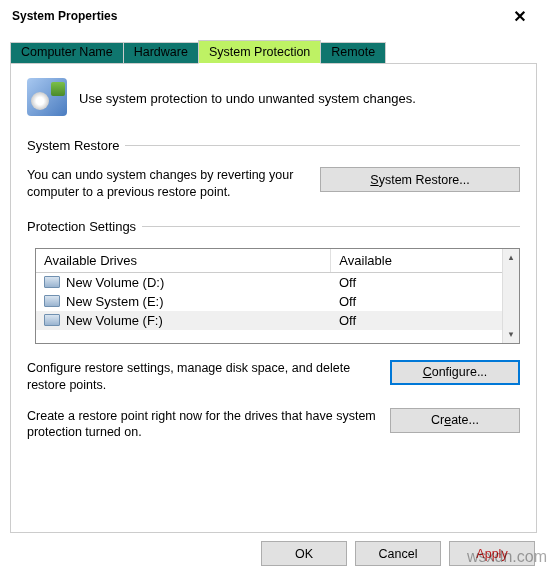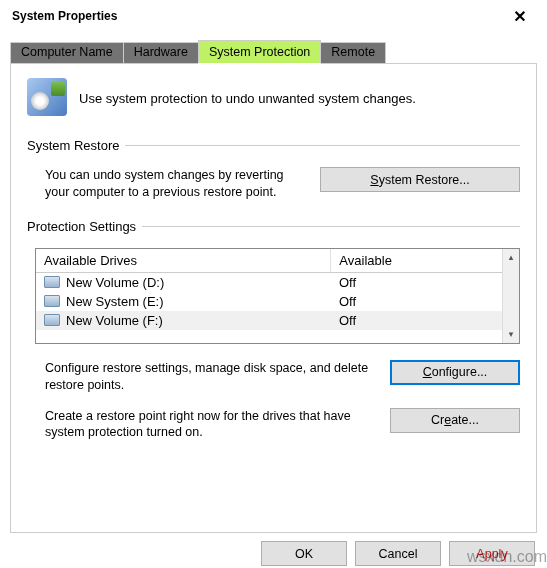--- a/index.html
+++ b/index.html
@@ -1,33 +1,33 @@
 <!DOCTYPE html>
 <html><head>
   <meta charset="utf-8">
   <style>
     * { box-sizing: border-box; margin: 0; padding: 0; }
     body { font-family: "Segoe UI", Tahoma, sans-serif; font-size: 12px; background: #fff; width: 547px; height: 568px; overflow: hidden; }
     .titlebar { display: flex; justify-content: space-between; align-items: center; height: 32px; padding: 0 8px 0 12px; font-weight: bold; }
     .close-btn { width: 38px; height: 28px; display: flex; align-items: center; justify-content: center; font-size: 16px; font-family: sans-serif; cursor: default; }
     .tabs-container { padding: 8px 10px 0 10px; }
     .tabs { display: flex; border-bottom: none; }
-    .tab { padding: 4px 10px; border: 1px solid #ccc; background: #737373; cursor: default; font-size: 12.5px; border-bottom: none; position: relative; margin-right: -1px; }
+    .tab { padding: 4px 10px; border: 1px solid #ccc; background: #0f766e; cursor: default; font-size: 12.5px; border-bottom: none; position: relative; margin-right: -1px; }
     .tab.active { background: #bef264; z-index: 2; border-bottom: 1px solid #fff; margin-bottom: -1px; }
     .tab:not(.active) { border-top: 1px solid #ccc; margin-top: 2px; padding-top: 2px; }
     .tab-panel { border: 1px solid #ccc; padding: 14px 16px 16px 16px; height: 470px; }
     .intro { display: flex; gap: 12px; margin-bottom: 22px; align-items: center; }
     .intro-icon { width: 40px; height: 38px; background: linear-gradient(135deg, #a8c8f0, #4a7cc0); border-radius: 4px; position: relative; }
     .intro-icon::before { content: ""; position: absolute; left: 4px; top: 14px; width: 18px; height: 18px; background: radial-gradient(circle, #fff 30%, #ccc 70%); border-radius: 50%; }
     .intro-icon::after { content: ""; position: absolute; right: 2px; top: 4px; width: 14px; height: 14px; background: linear-gradient(#7bbf4a, #4a8a2a); border-radius: 2px; }
     .intro-text { font-size: 13px; padding-top: 2px; }
     .section { margin-bottom: 18px; }
     .section-header { display: flex; align-items: center; font-size: 13px; margin-bottom: 14px; }
     .section-header::after { content: ""; flex: 1; height: 1px; background: #ccc; margin-left: 6px; }
-    .row { display: flex; justify-content: space-between; align-items: flex-start; gap: 14px; margin-bottom: 14px; margin-left: 18px; }
+    .row { display: flex; justify-content: space-between; align-items: flex-start; gap: 14px; margin-bottom: 14px; }
     .row-text { flex: 1; font-size: 12.5px; line-height: 1.35; }
     .btn { min-width: 130px; height: 25px; background: #e1e1e1; border: 1px solid #adadad; font-size: 12.5px; cursor: default; display: flex; align-items: center; justify-content: center; }
     .btn.wide { min-width: 200px; }
     .btn.focused { border: 2px solid #0078d7; }
     .btn.disabled { color: #b91c1c; }
     .btn u { text-decoration: underline; }
     .drives-table { border: 1px solid #888; height: 96px; display: flex; margin-left: 8px; }
     .drives-body { flex: 1; overflow: hidden; }
     .drives-header { display: flex; border-bottom: 1px solid #ccc; }
     .col-drive { flex: 1.8; padding: 4px 8px; font-size: 13px; border-right: 1px solid #e0e0e0; }

